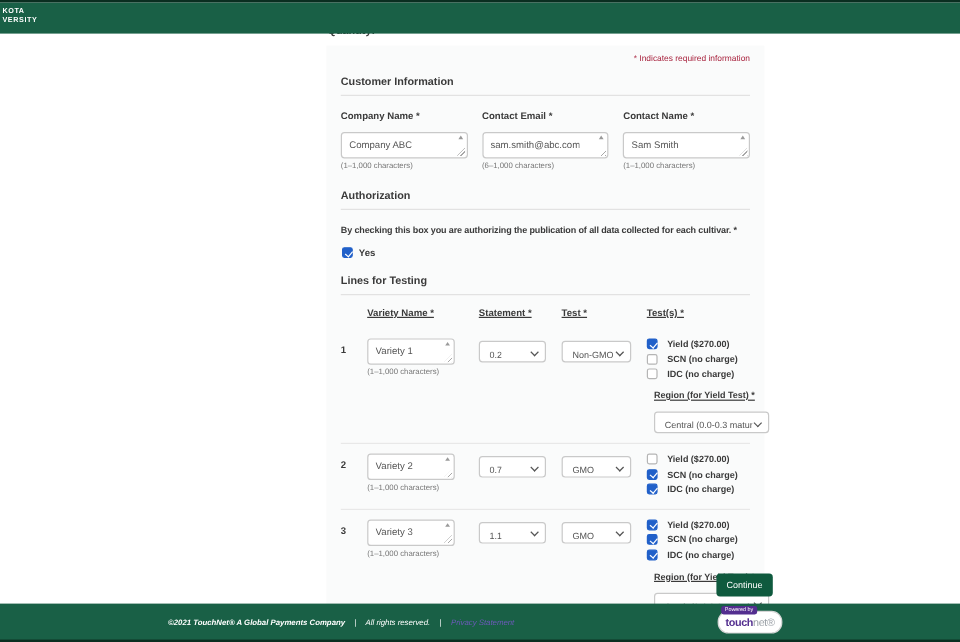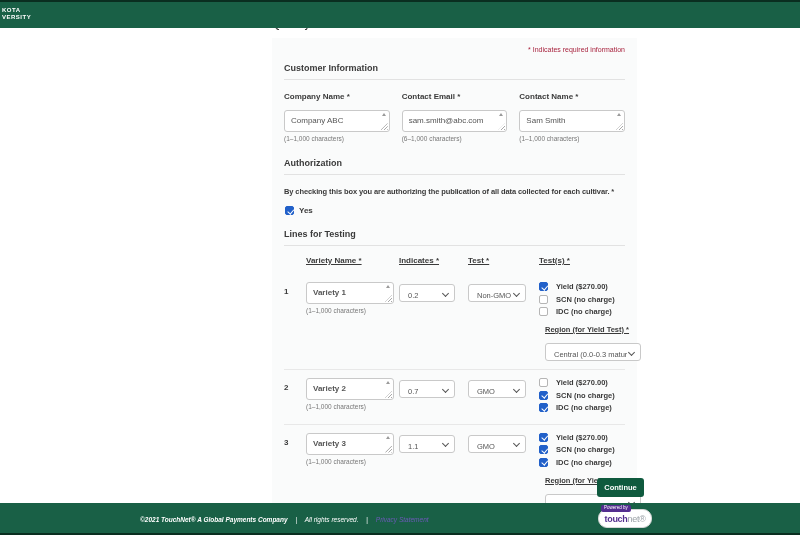--- a/index.html
+++ b/index.html
@@ -34,35 +34,35 @@
       border:solid #fff;border-width:0 1.5px 1.5px 0;transform:rotate(40deg);}
   .chktxt{font-size:8px;font-weight:bold;}
   
   .gridrow{display:grid;grid-template-columns:22px 93px 62px 70px 1fr;}
   .ghead{margin-top:10px;padding-bottom:9px;}
   .h{font-size:8px;font-weight:bold;text-decoration:underline;}
   .h.tt{padding-left:7px;} .h.ts{padding-left:8px;}
   .lrow{padding-top:8px;padding-bottom:6px;}
   .lrow.bt{border-top:1px solid #e8e8e8;margin-top:2px;}
   .num{font-size:8px;font-weight:bold;padding-top:5px;}
-  .vcell .tabox{width:88px;font-weight:bold;}
+  .vcell .tabox{width:73px;}
   .sel{position:relative;height:18px;background:#fff;border:1px solid #c9c9c9;border-radius:3px;
        box-sizing:border-box;display:flex;align-items:center;padding:5px 13px 0 8px;margin-top:2px;}
   .sv{font-size:7.5px;color:#555;white-space:nowrap;overflow:hidden;}
   .chev{position:absolute;right:6px;top:5.5px;width:4px;height:4px;border-right:1.2px solid #555;
         border-bottom:1.2px solid #555;transform:rotate(45deg);}
   .m-sel{width:56px;} .t-sel{width:58px;margin-left:7px;}
   .tests{padding-left:8px;}
   .tchk{display:flex;align-items:center;gap:8px;margin-bottom:3.5px;}
   .ttxt{font-size:7.5px;font-weight:bold;}
   .region-lbl{font-size:7.5px;font-weight:bold;margin:9px 0 9px 6px;text-decoration:underline;}
   .r-sel{width:96px;margin-left:6px;}
   
   .continue{position:absolute;left:597px;top:478px;width:47px;height:19px;background:#0f5a3e;color:#fff;
-        font-size:7.5px;font-weight:bold;border:none;border-radius:3px;font-family:inherit;cursor:pointer;}
+        font-size:7.5px;font-weight:normal;border:none;border-radius:3px;font-family:inherit;cursor:pointer;}
   .footer{position:absolute;left:0;right:0;top:503px;height:32px;background:#196046;}
   .footline{position:absolute;left:0;right:0;bottom:0;height:2px;background:#0a2e20;}
   .ftext{position:absolute;left:140px;top:13px;font-size:6.5px;color:#fff;font-style:italic;white-space:nowrap;}
   .ftext .bold{font-weight:bold;}
   .ftext .sep{margin:0 6px;font-style:normal;}
   .flink{color:#6c59b8;font-style:italic;cursor:pointer;}
   .badge{position:absolute;left:598px;top:509px;width:54px;height:19px;background:#fff;border:1px solid #d6d6d6;
         border-radius:9px;display:flex;align-items:center;justify-content:center;box-sizing:border-box;}
   .btouch{font-size:9px;font-weight:bold;color:#532e8f;letter-spacing:-0.3px;}
   .bnet{font-size:9px;color:#9aa0a6;letter-spacing:-0.3px;}
@@ -123,21 +123,21 @@
     <div class="chkrow">
       <span class="cb on"></span>
       <span class="chktxt">Yes</span>
     </div>
 
     <div class="sec">Lines for Testing</div>
 
     <div class="gridrow ghead">
       <div></div>
       <div class="h">Variety Name *</div>
-      <div class="h">Indicates *</div>
+      <div class="h">Statement *</div>
       <div class="h tt">Test *</div>
       <div class="h ts">Test(s) *</div>
     </div>
 
     <div class="gridrow lrow">
       <div class="num">1</div>
       <div class="vcell">
         <div class="tabox">
           <span class="val">Variety 1</span>
           <span class="up"></span>

